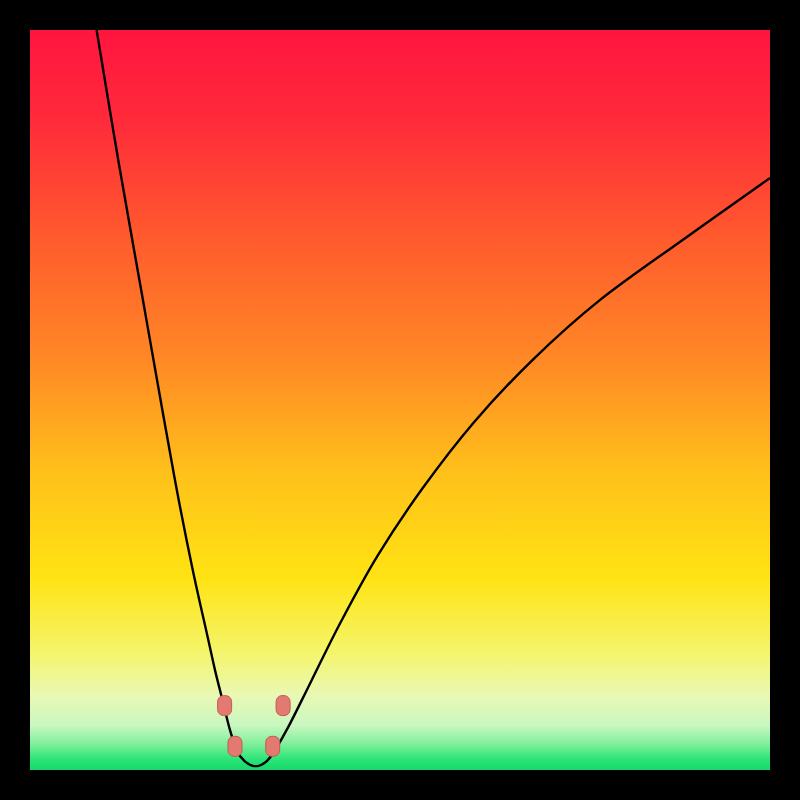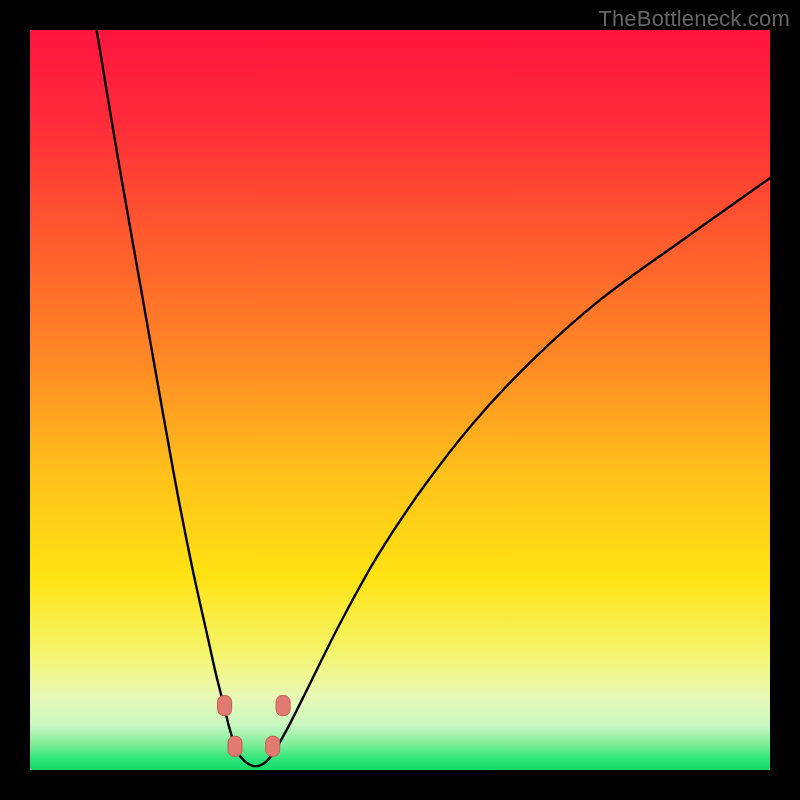--- a/index.html
+++ b/index.html
@@ -66,14 +66,13 @@
       <rect id="bg-rect" x="0" y="0" width="740" height="740" fill="url(#bg-grad)"></rect>
       <path id="curve-path" fill="none" stroke-width="2.4" d="M 66.60 0.00 C 70.30 22.20, 81.40 90.03, 88.80 133.20 C 96.20 176.37, 103.60 217.07, 111.00 259.00 C 118.40 300.93, 127.03 350.27, 133.20 384.80 C 139.37 419.33, 143.07 440.30, 148.00 466.20 C 152.93 492.10, 157.87 516.77, 162.80 540.20 C 167.73 563.63, 173.90 590.15, 177.60 606.80 C 181.30 623.45, 182.53 629.62, 185.00 640.10 C 187.47 650.58, 189.93 659.83, 192.40 669.70 C 194.87 679.57, 197.33 690.67, 199.80 699.30 C 202.27 707.93, 204.73 716.20, 207.20 721.50 C 209.67 726.80, 212.13 728.78, 214.60 731.12 C 217.07 733.46, 219.53 734.82, 222.00 735.56 C 224.47 736.30, 226.93 736.30, 229.40 735.56 C 231.87 734.82, 234.33 733.46, 236.80 731.12 C 239.27 728.78, 240.50 727.42, 244.20 721.50 C 247.90 715.58, 252.83 707.32, 259.00 695.60 C 265.17 683.88, 272.57 668.47, 281.20 651.20 C 289.83 633.93, 299.70 612.97, 310.80 592.00 C 321.90 571.03, 334.23 547.60, 347.80 525.40 C 361.37 503.20, 376.17 481.00, 392.20 458.80 C 408.23 436.60, 425.50 413.78, 444.00 392.20 C 462.50 370.62, 482.23 349.65, 503.20 329.30 C 524.17 308.95, 545.13 289.83, 569.80 270.10 C 594.47 250.37, 622.83 231.25, 651.20 210.90 C 679.57 190.55, 725.20 158.48, 740.00 148.00" stroke="#000000"></path>
       <g id="dots">
           <rect x="187.62" y="665.62" width="14" height="20" rx="6" ry="6" fill="#e37a72" stroke="#c45b52" stroke-width="1"></rect>
           <rect x="246.08" y="665.62" width="14" height="20" rx="6" ry="6" fill="#e37a72" stroke="#c45b52" stroke-width="1"></rect>
           <rect x="197.98" y="706.32" width="14" height="20" rx="6" ry="6" fill="#e37a72" stroke="#c45b52" stroke-width="1"></rect>
           <rect x="235.72" y="706.32" width="14" height="20" rx="6" ry="6" fill="#e37a72" stroke="#c45b52" stroke-width="1"></rect>
         </g>
     </svg>
   </div>
-  <div class="watermark">TheBottleneck.com</div>
 </div>
 
 </body></html>

